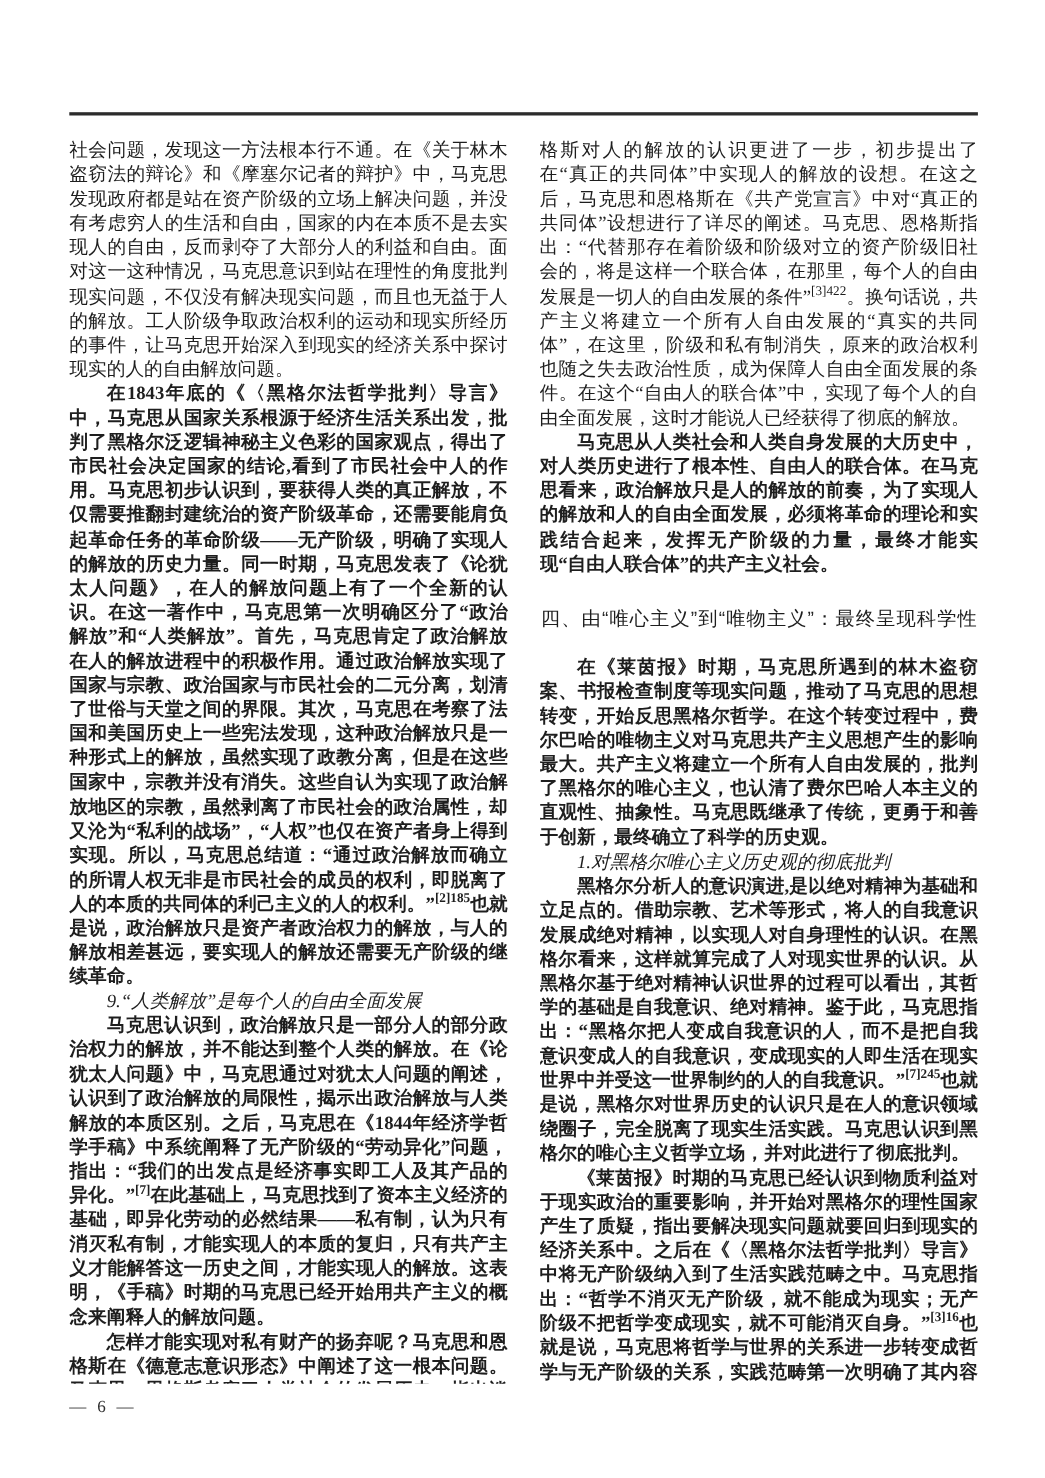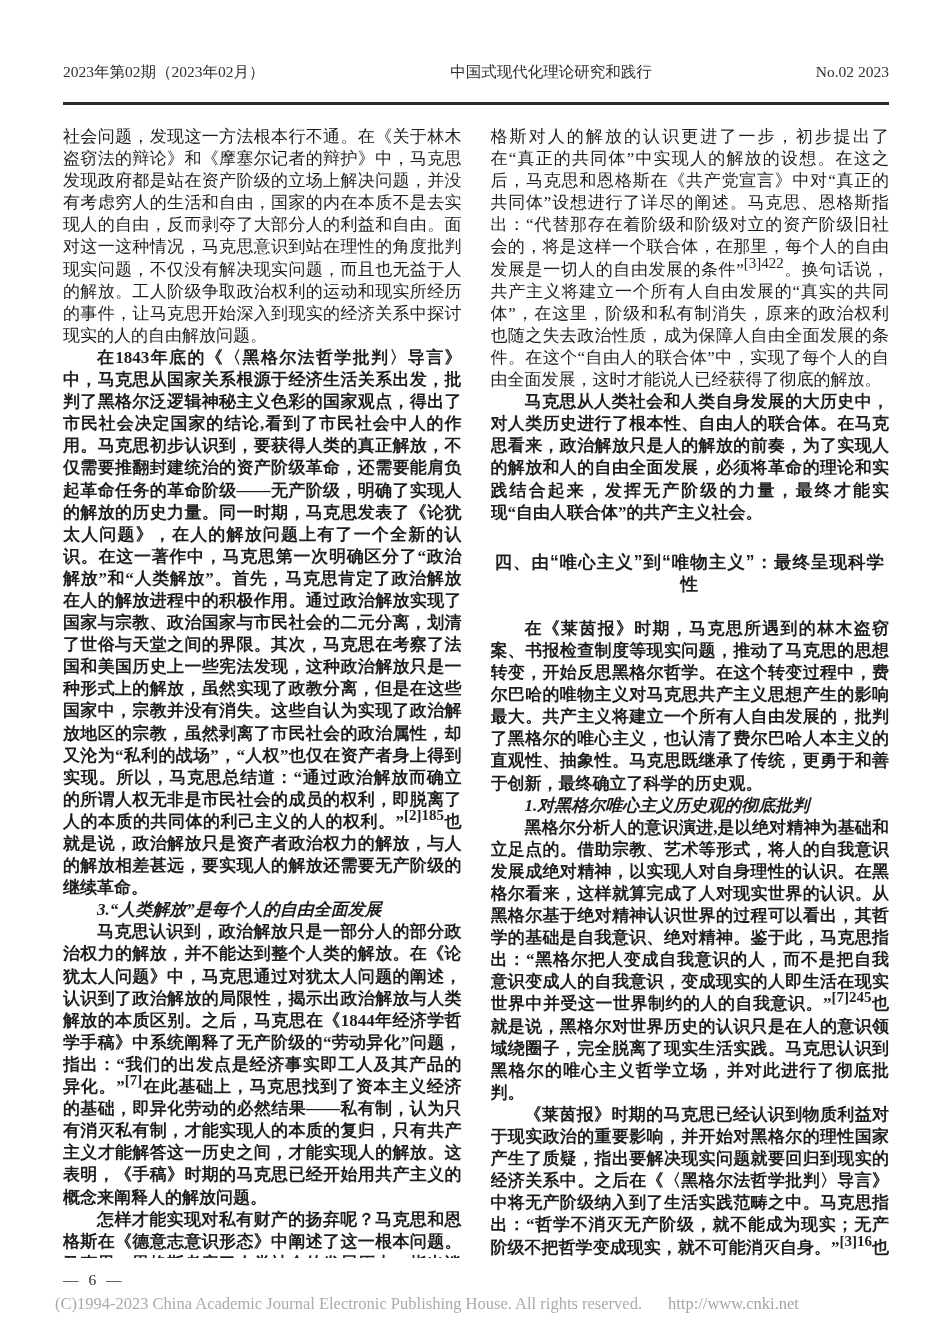--- a/index.html
+++ b/index.html
@@ -32,33 +32,33 @@
   .col {
     width: 407px; height: 100%; overflow: hidden;
     text-align: justify;
     font-size: 17px; line-height: 22.1px; color: #1e1e1e;
   }
   .col p { margin: 0; padding: 0; }
   .col p.indent { text-indent: 2em; font-weight: bold; }
   .col p.subheading {
     font-style: italic;
     text-indent: 2em;
-    font-weight: 700;
+    font-weight: 400;
   }
   .col p.section-heading {
     font-family: "Liberation Sans", "DejaVu Sans", sans-serif;
-    font-weight: bold;
-    text-align: center;
+    font-weight: normal;
+    text-align: right;
     text-indent: 0;
     font-size: 17.5px;
     letter-spacing: 1px;
     margin: 27px 0 23px 0;
   }
   sup.ref {
-    font-size: 15px;
+    font-size: 12px;
     line-height: 0;
     vertical-align: super;
     letter-spacing: 0;
   }
   
   .page-number {
     position: absolute; left: 63px; top: 1271px;
     font-size: 15.5px; color: #2e2e2e; letter-spacing: 3px;
   }
   .copyright-line {
@@ -66,45 +66,37 @@
     font-size: 16.5px; color: #aaaaaa;
     white-space: nowrap;
   }
   .copyright-line .url { margin-left: 26px; color: #a4a4a4; }
 </style>
 </head>
 <body>
 
 <div class="page">
 
-  <div class="header">
-    <span class="h-left">2023年第02期（2023年02月）</span>
-    <span class="h-center">中国式现代化理论研究和践行</span>
-    <span class="h-right">No.02 2023</span>
-  </div>
   <div class="header-rule"></div>
 
   <div class="columns">
     <div class="col" id="col-left">
         <p class="body">社会问题，发现这一方法根本行不通。在《关于林木盗窃法的辩论》和《摩塞尔记者的辩护》中，马克思发现政府都是站在资产阶级的立场上解决问题，并没有考虑穷人的生活和自由，国家的内在本质不是去实现人的自由，反而剥夺了大部分人的利益和自由。面对这一这种情况，马克思意识到站在理性的角度批判现实问题，不仅没有解决现实问题，而且也无益于人的解放。工人阶级争取政治权利的运动和现实所经历的事件，让马克思开始深入到现实的经济关系中探讨现实的人的自由解放问题。</p>
         <p class="body indent">在1843年底的《〈黑格尔法哲学批判〉导言》中，马克思从国家关系根源于经济生活关系出发，批判了黑格尔泛逻辑神秘主义色彩的国家观点，得出了市民社会决定国家的结论,看到了市民社会中人的作用。马克思初步认识到，要获得人类的真正解放，不仅需要推翻封建统治的资产阶级革命，还需要能肩负起革命任务的革命阶级——无产阶级，明确了实现人的解放的历史力量。同一时期，马克思发表了《论犹太人问题》，在人的解放问题上有了一个全新的认识。在这一著作中，马克思第一次明确区分了“政治解放”和“人类解放”。首先，马克思肯定了政治解放在人的解放进程中的积极作用。通过政治解放实现了国家与宗教、政治国家与市民社会的二元分离，划清了世俗与天堂之间的界限。其次，马克思在考察了法国和美国历史上一些宪法发现，这种政治解放只是一种形式上的解放，虽然实现了政教分离，但是在这些国家中，宗教并没有消失。这些自认为实现了政治解放地区的宗教，虽然剥离了市民社会的政治属性，却又沦为“私利的战场”，“人权”也仅在资产者身上得到实现。所以，马克思总结道：“通过政治解放而确立的所谓人权无非是市民社会的成员的权利，即脱离了人的本质的共同体的利己主义的人的权利。”<sup class="ref">[2]185</sup>也就是说，政治解放只是资产者政治权力的解放，与人的解放相差甚远，要实现人的解放还需要无产阶级的继续革命。</p>
-        <p class="subheading indent">3.“人类解放”是每个人的自由全面发展</p>
+        <p class="subheading indent">9.“人类解放”是每个人的自由全面发展</p>
         <p class="body indent">马克思认识到，政治解放只是一部分人的部分政治权力的解放，并不能达到整个人类的解放。在《论犹太人问题》中，马克思通过对犹太人问题的阐述，认识到了政治解放的局限性，揭示出政治解放与人类解放的本质区别。之后，马克思在《1844年经济学哲学手稿》中系统阐释了无产阶级的“劳动异化”问题，指出：“我们的出发点是经济事实即工人及其产品的异化。”<sup class="ref">[7]</sup>在此基础上，马克思找到了资本主义经济的基础，即异化劳动的必然结果——私有制，认为只有消灭私有制，才能实现人的本质的复归，只有共产主义才能解答这一历史之间，才能实现人的解放。这表明，《手稿》时期的马克思已经开始用共产主义的概念来阐释人的解放问题。</p>
         <p class="body indent">怎样才能实现对私有财产的扬弃呢？马克思和恩格斯在《德意志意识形态》中阐述了这一根本问题。马克思、恩格斯考察了人类社会的发展历史，指出谈论人的问题不能从“类”“类本质”等抽象概念出发，而是要以“现实的人”为出发点。以此同时，马克思、恩格斯指出，在黑格尔的自我意识中是不可能实现人的解放，“只有在共同体中，个人才能获得全面发展其才能的手段”。由此，马克思、恩</p>
       </div>
     <div class="col" id="col-right">
         <p class="body">格斯对人的解放的认识更进了一步，初步提出了在“真正的共同体”中实现人的解放的设想。在这之后，马克思和恩格斯在《共产党宣言》中对“真正的共同体”设想进行了详尽的阐述。马克思、恩格斯指出：“代替那存在着阶级和阶级对立的资产阶级旧社会的，将是这样一个联合体，在那里，每个人的自由发展是一切人的自由发展的条件”<sup class="ref">[3]422</sup>。换句话说，共产主义将建立一个所有人自由发展的“真实的共同体”，在这里，阶级和私有制消失，原来的政治权利也随之失去政治性质，成为保障人自由全面发展的条件。在这个“自由人的联合体”中，实现了每个人的自由全面发展，这时才能说人已经获得了彻底的解放。</p>
         <p class="body indent">马克思从人类社会和人类自身发展的大历史中，对人类历史进行了根本性、自由人的联合体。在马克思看来，政治解放只是人的解放的前奏，为了实现人的解放和人的自由全面发展，必须将革命的理论和实践结合起来，发挥无产阶级的力量，最终才能实现“自由人联合体”的共产主义社会。</p>
         <p class="section-heading">四、由“唯心主义”到“唯物主义”：最终呈现科学性</p>
         <p class="body indent">在《莱茵报》时期，马克思所遇到的林木盗窃案、书报检查制度等现实问题，推动了马克思的思想转变，开始反思黑格尔哲学。在这个转变过程中，费尔巴哈的唯物主义对马克思共产主义思想产生的影响最大。共产主义将建立一个所有人自由发展的，批判了黑格尔的唯心主义，也认清了费尔巴哈人本主义的直观性、抽象性。马克思既继承了传统，更勇于和善于创新，最终确立了科学的历史观。</p>
         <p class="subheading indent">1.对黑格尔唯心主义历史观的彻底批判</p>
         <p class="body indent">黑格尔分析人的意识演进,是以绝对精神为基础和立足点的。借助宗教、艺术等形式，将人的自我意识发展成绝对精神，以实现人对自身理性的认识。在黑格尔看来，这样就算完成了人对现实世界的认识。从黑格尔基于绝对精神认识世界的过程可以看出，其哲学的基础是自我意识、绝对精神。鉴于此，马克思指出：“黑格尔把人变成自我意识的人，而不是把自我意识变成人的自我意识，变成现实的人即生活在现实世界中并受这一世界制约的人的自我意识。”<sup class="ref">[7]245</sup>也就是说，黑格尔对世界历史的认识只是在人的意识领域绕圈子，完全脱离了现实生活实践。马克思认识到黑格尔的唯心主义哲学立场，并对此进行了彻底批判。</p>
         <p class="body indent">《莱茵报》时期的马克思已经认识到物质利益对于现实政治的重要影响，并开始对黑格尔的理性国家产生了质疑，指出要解决现实问题就要回归到现实的经济关系中。之后在《〈黑格尔法哲学批判〉导言》中将无产阶级纳入到了生活实践范畴之中。马克思指出：“哲学不消灭无产阶级，就不能成为现实；无产阶级不把哲学变成现实，就不可能消灭自身。”<sup class="ref">[3]16</sup>也就是说，马克思将哲学与世界的关系进一步转变成哲学与无产阶级的关系，实践范畴第一次明确了其内容与主体，观念的能动性转变为主体的能动作用，唯物主义的追根溯源也便清晰起来。在《1844年经济学哲学手稿》中进一步发展，马克思将只在政治层面进行分析推及到经济层面的分析，初步完成了对“意识哲学”的批判与改造。到《德</p>
       </div>
   </div>
 
   <div class="page-number">— 6 —</div>
 
-  <div class="copyright-line">
-    <span>(C)1994-2023 China Academic Journal Electronic Publishing House. All rights reserved.</span><span class="url">http://www.cnki.net</span>
-  </div>
 
 </div>
 
 </body></html>

